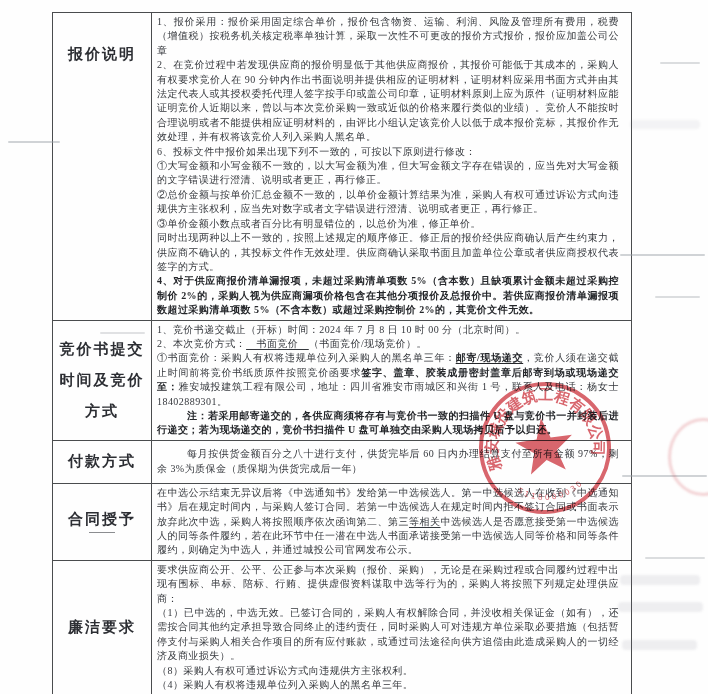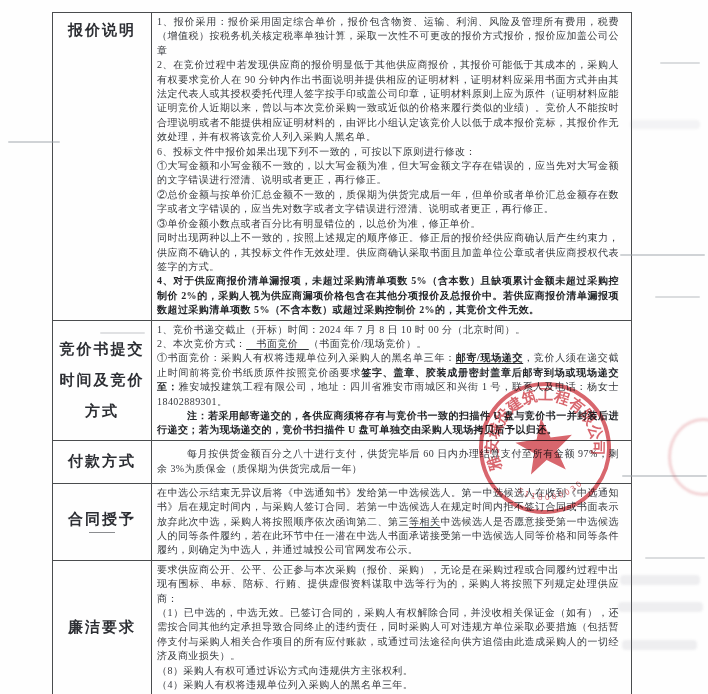--- a/index.html
+++ b/index.html
@@ -39,21 +39,21 @@
     font-size:10px;
     line-height:14.4px;
     letter-spacing:0.45px;
     text-align:justify;
   }
   .r1{height:303px;}
   .r2{height:118px;}
   .r3{height:43px;margin-top:28px;}
   .r4{height:72px;}
   .r5{height:128px;}
-  .r1 .t-label{vertical-align:top;padding-top:8px;}
+  .r1 .t-label{vertical-align:top;padding-top:32px;}
   .r2 .t-label{line-height:31px;margin-top:34px;}
   .r3 .t-content{vertical-align:middle;}
   .para{margin:0;}
   .para.indent{text-indent:3em;}
   .b{font-weight:700;color:#25272b;margin-top:25px;}
   .u{text-decoration:underline;text-underline-offset:2px;}
   .label-underscore{
     width:26px;height:1px;background:#8b8d90;
     margin:3px auto 0 auto;
   }
@@ -83,21 +83,21 @@
 
   <div class="doc-table">
 
     <div class="t-row r1">
       <div class="t-label">报价说明</div>
       <div class="t-content">
           <p class="para"><span>1、报价采用：报价采用固定综合单价，报价包含物资、运输、利润、风险及管理所有费用，税费（增值税）按税务机关核定税率单独计算，采取一次性不可更改的报价方式报价，报价应加盖公司公章</span></p>
           <p class="para"><span>2、在竞价过程中若发现供应商的报价明显低于其他供应商报价，其报价可能低于其成本的，采购人有权要求竞价人在 90 分钟内作出书面说明并提供相应的证明材料，证明材料应采用书面方式并由其法定代表人或其授权委托代理人签字按手印或盖公司印章，证明材料原则上应为原件（证明材料应能证明竞价人近期以来，曾以与本次竞价采购一致或近似的价格来履行类似的业绩）。竞价人不能按时合理说明或者不能提供相应证明材料的，由评比小组认定该竞价人以低于成本报价竞标，其报价作无效处理，并有权将该竞价人列入采购人黑名单。</span></p>
           <p class="para"><span>6、投标文件中报价如果出现下列不一致的，可按以下原则进行修改：</span></p>
           <p class="para"><span>①大写金额和小写金额不一致的，以大写金额为准，但大写金额文字存在错误的，应当先对大写金额的文字错误进行澄清、说明或者更正，再行修正。</span></p>
-          <p class="para"><span>②总价金额与按单价汇总金额不一致的，质保期为供货完成后一年，但单价或者单价汇总金额存在数字或者文字错误的，应当先对数字或者文字错误进行澄清、说明或者更正，再行修正。</span></p>
+          <p class="para"><span>②总价金额与按单价汇总金额不一致的，以单价金额计算结果为准，采购人有权可通过诉讼方式向违规供方主张权利，应当先对数字或者文字错误进行澄清、说明或者更正，再行修正。</span></p>
           <p class="para"><span>③单价金额小数点或者百分比有明显错位的，以总价为准，修正单价。</span></p>
           <p class="para"><span>同时出现两种以上不一致的，按照上述规定的顺序修正。修正后的报价经供应商确认后产生约束力，供应商不确认的，其投标文件作无效处理。供应商确认采取书面且加盖单位公章或者供应商授权代表签字的方式。</span></p>
           <p class="para"><span class="b">4、对于供应商报价清单漏报项，未超过采购清单项数 5%（含本数）且缺项累计金额未超过采购控制价 2%的，采购人视为供应商漏项价格包含在其他分项报价及总报价中。若供应商报价清单漏报项数超过采购清单项数 5%（不含本数）或超过采购控制价 2%的，其竞价文件无效。</span></p>
         </div>
     </div>
 
     <div class="t-row r2">
       <div class="t-label">竞价书提交时间及竞价方式</div>
       <div class="t-content">
           <p class="para"><span>1、竞价书递交截止（开标）时间：2024 年 7 月 8 日 10 时 00 分（北京时间）。</span></p>

